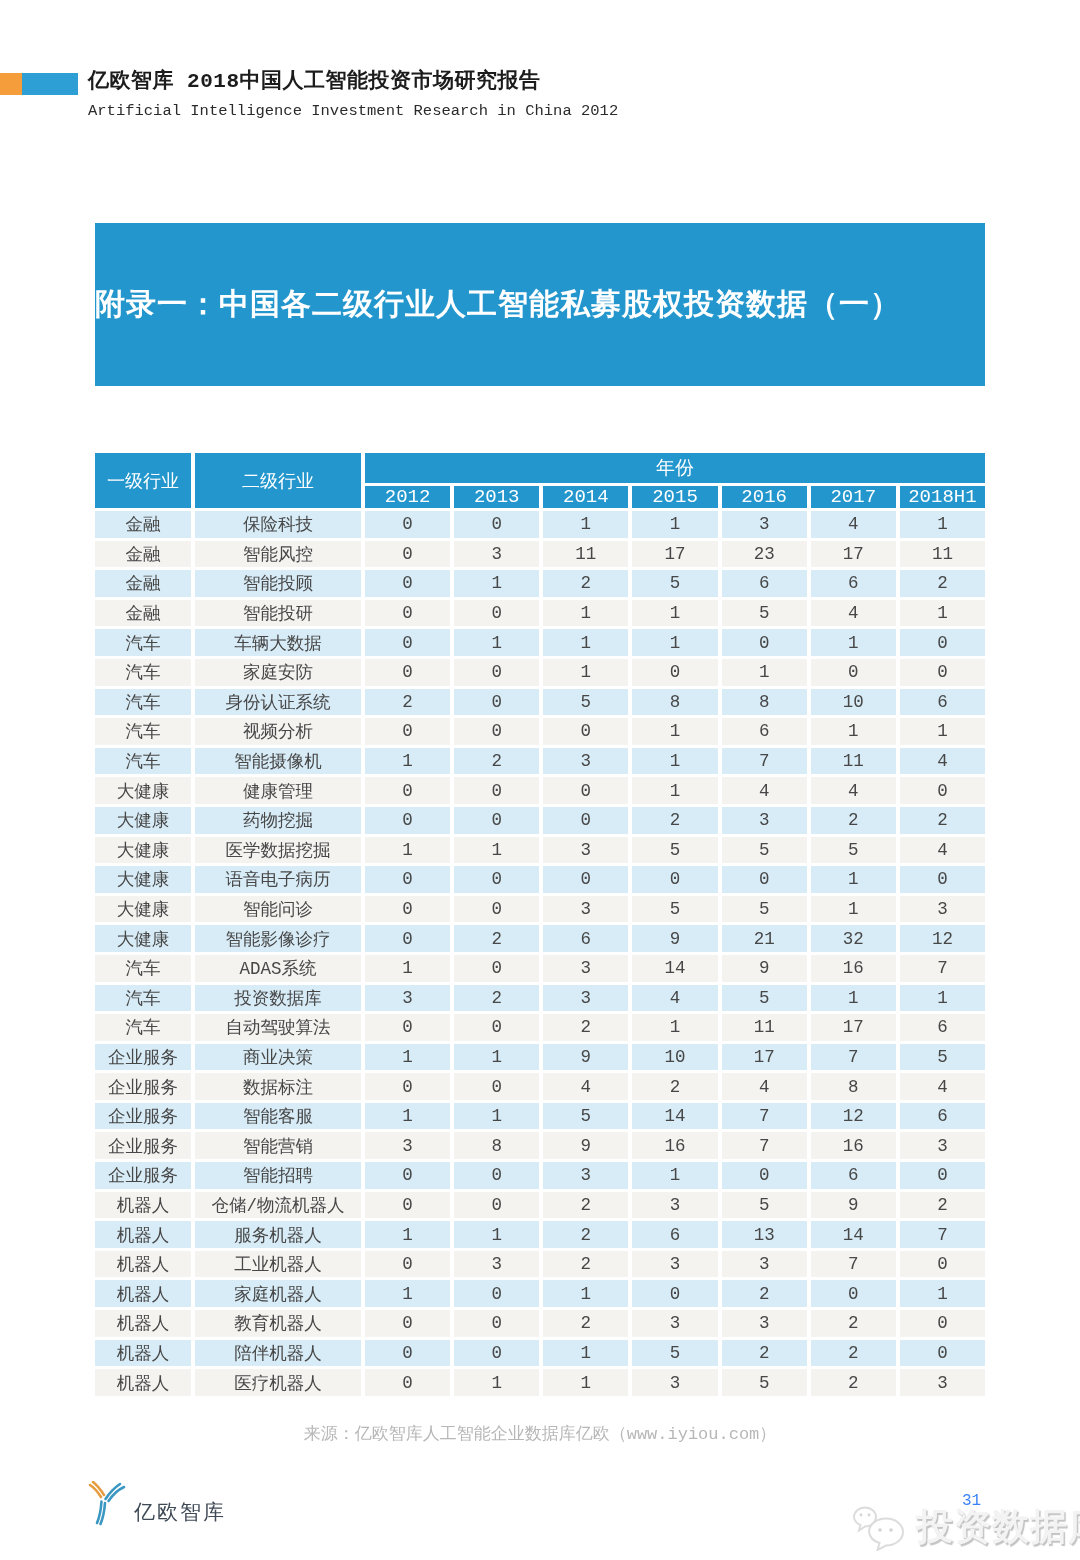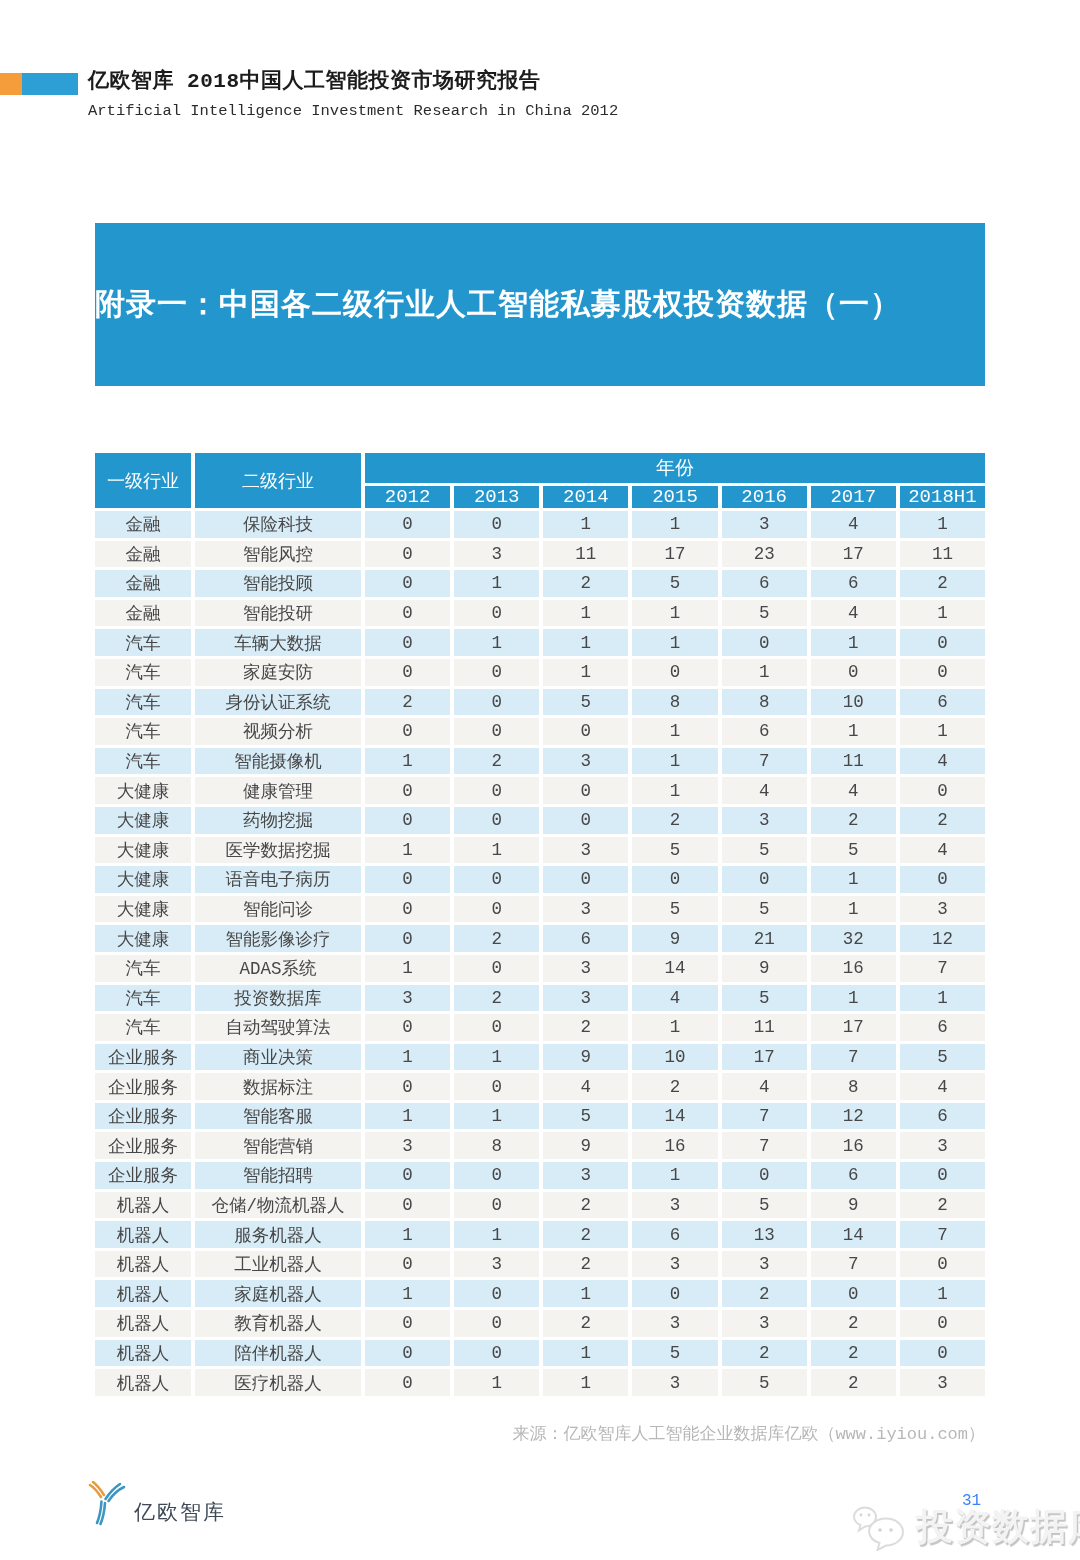--- a/index.html
+++ b/index.html
@@ -25,21 +25,21 @@
   table{width:100%;table-layout:fixed;border-collapse:separate;border-spacing:4px 3px}
   th{background:var(--blue);color:#fff;font-weight:normal;font-size:19px;text-align:center}
   th.head-span{font-size:18px}
   tr.group-row th{height:30px}
   th.year-cell{height:16px}
   td{height:26.6px;text-align:center;font-size:17.5px;color:#474747;overflow:hidden;white-space:nowrap}
   tr.row-blue td{background:var(--row-blue)}
   tr.row-plain td{background:var(--row-plain)}
 
   
-  .source-row{position:absolute;left:95px;top:1406px;width:890px;display:flex;justify-content:flex-end}
+  .source-row{position:absolute;left:95px;top:1406px;width:890px;display:flex;justify-content:center}
   .source-left,.source-right{font-size:17px;color:#b7b7b7;white-space:nowrap}
 
   
   .footer-logo{position:absolute;left:84px;top:1462px;width:46px;height:48px}
   .footer-logo-text{position:absolute;left:134px;top:1482px;font-size:21px;color:#3f4a56;letter-spacing:2px;white-space:nowrap}
   .page-number{position:absolute;left:962px;top:1476px;font-size:16px;color:#3b82f6;z-index:1}
   .watermark{position:absolute;left:850px;top:1486px;display:flex;align-items:center;gap:8px;z-index:2}
   .watermark-text{font-size:37px;font-weight:bold;color:#f3f3f3;
                   text-shadow:1.5px 1.5px 1px #c3c3c3, -0.5px -0.5px 0 #ffffff;white-space:nowrap;letter-spacing:1px}
   .bottom-strip{position:absolute;left:0;bottom:0;width:100%;height:5px;background:#ababab}

